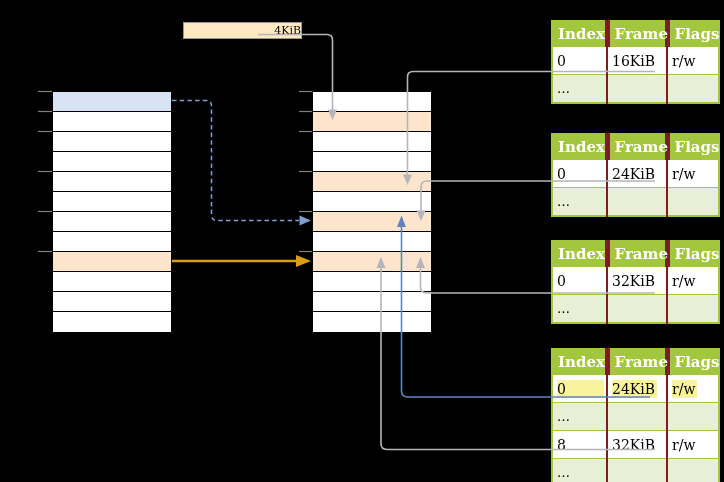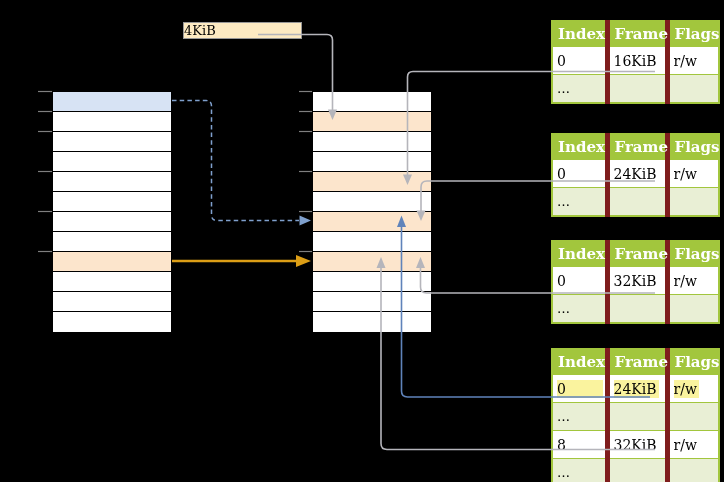--- a/index.html
+++ b/index.html
@@ -23,21 +23,21 @@
   .mem-row:last-child { border-bottom: none; }
   .mem-row.blue   { background: var(--c-row_blue); }
   .mem-row.orange { background: var(--c-row_orange); }
 
   
   .label-box {
     position: absolute; left: 183px; top: 22px;
     width: 117px; height: 15px;
     background: var(--c-label_box_fill);
     border: 1px solid var(--c-label_box_border);
-    text-align: left; font-size: 13px; line-height: 15px; color: #000;
+    text-align: right; font-size: 11px; line-height: 15px; color: #000;
   }
 
   
   .page-table {
     position: absolute; left: 551px; width: 144px;
     border-collapse: collapse;
     border: 2px solid var(--c-table_header_green);
     font-size: 14px; color: #000;
     table-layout: fixed;
   }
@@ -50,21 +50,21 @@
   .page-table col:nth-child(3) { width: 52px; }
   .page-table th {
     background: var(--c-table_header_green);
     color: #fff; font-weight: bold; font-size: 15px;
     height: 24px; text-align: left; padding: 0 0 0 5px;
     border-left: 5px solid #7f1d1d;
   }
   .page-table th:first-child { border-left: none; }
   .page-table td {
     height: 27px; padding: 0 0 0 4px;
-    border-left: 5px solid #7f1d1d;
+    border-left: 2px solid #7f1d1d;
     border-top: 1px solid var(--c-table_header_green);
     background: #fff; vertical-align: middle;
     overflow: hidden; white-space: nowrap;
   }
   .page-table td:first-child { border-left: none; }
   .page-table tr.dots td { background: var(--c-table_row_light_green); font-size: 13px; }
   .hl { background: var(--c-highlight_yellow); padding: 1px 2px 1px 0; }
   td:first-child .hl-wide { display: inline-block; box-sizing: border-box; width: 96%; }
 
   

